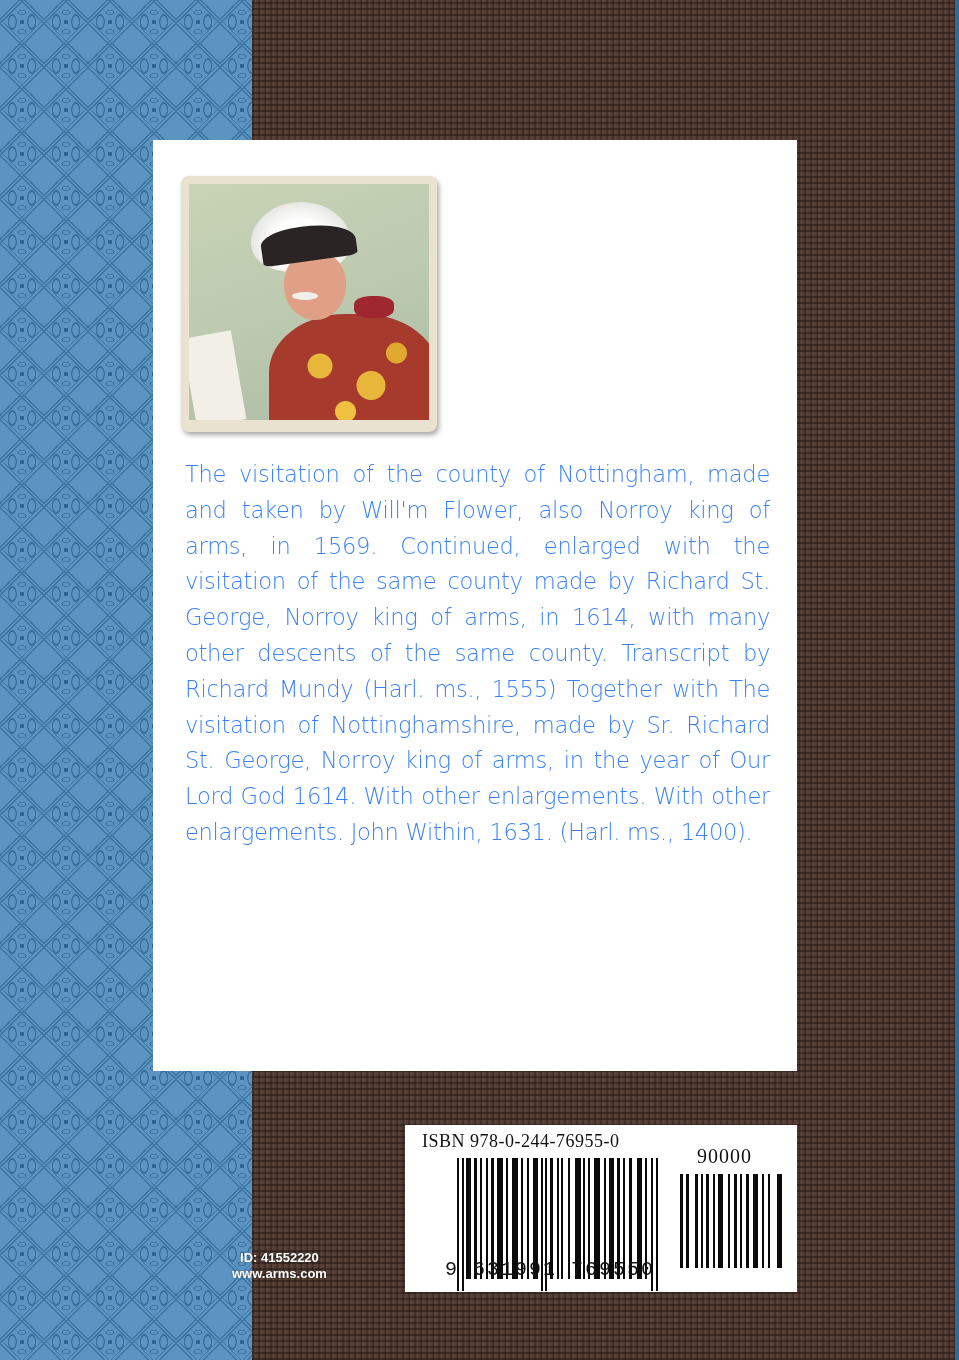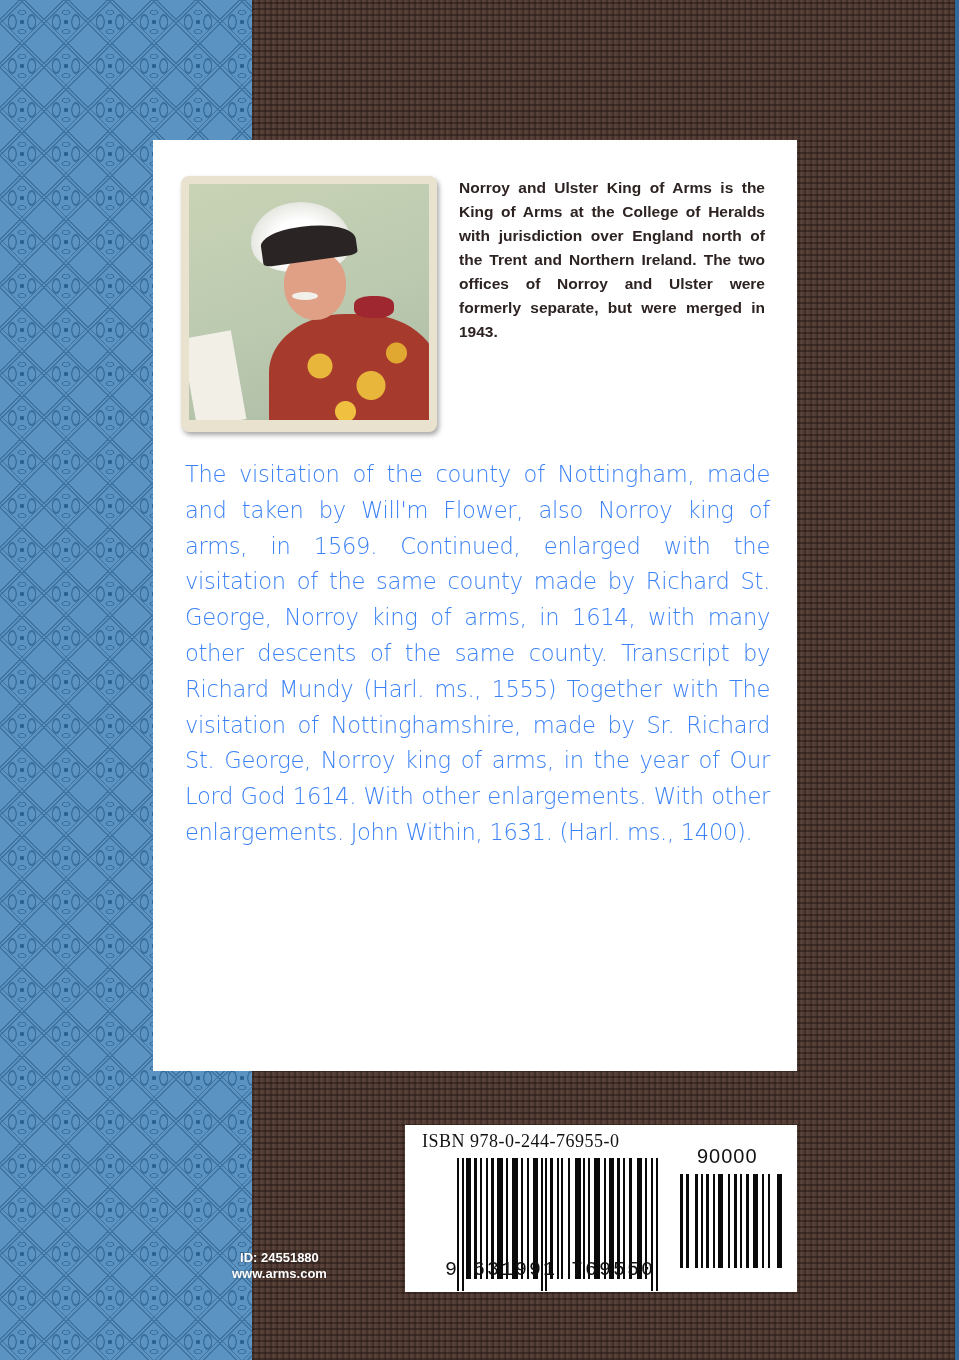--- a/index.html
+++ b/index.html
@@ -63,21 +63,21 @@
     font-family:"DejaVu Sans", sans-serif; font-size:22.6px; line-height:35.8px; letter-spacing:-0.3px;
     color:#3b82f6; text-align:justify; font-weight:300;
   }
   .barcode-box {
     position:absolute; left:405px; top:1125px; width:392px; height:167px; background:#ffffff;
   }
   .isbn-text {
     position:absolute; left:17px; top:6px; font-family:Liberation Serif, serif; font-size:18px; color:#111; letter-spacing:0.5px;
   }
   .addon-text {
-    position:absolute; left:292px; top:20px; font-family:Liberation Sans, sans-serif; font-size:20px; color:#111; letter-spacing:1px;text-align:center;
+    position:absolute; left:292px; top:20px; font-family:Liberation Serif, serif; font-size:20px; color:#111; letter-spacing:1px;text-align:center;
   }
   .digits-text {
     position:absolute; left:40px; top:133px; font-family:"Liberation Mono", monospace; font-size:20px; color:#111; letter-spacing:2px;
   }
   .bars-main { position:absolute; left:52px; top:33px; width:206px; height:121px; }
   .bars-addon { position:absolute; left:275px; top:49px; width:104px; height:94px; }
   .bars-main span, .bars-addon span { position:absolute; top:0; bottom:0; background:#0a0a0a; }
   .lulu {
     position:absolute; left:232px; top:1250px;
     font-family:"Liberation Sans", sans-serif; font-weight:bold; font-size:13px; line-height:16px; color:#ffffff;
@@ -96,21 +96,20 @@
     <div class="photo-inner">
       <div class="p-paper"></div>
       <div class="p-plume"></div>
       <div class="p-coat"></div>
       <div class="p-face"></div>
       <div class="p-mous"></div>
       <div class="p-hat"></div>
       <div class="p-ribbon"></div>
     </div>
   </div>
-  <div class="blurb">Norroy and Ulster King of Arms is the King of Arms at the College of Heralds with jurisdiction over England north of the Trent and Northern Ireland. The two offices of Norroy and Ulster were formerly separate, but were merged in 1943.</div>
   <div class="desc">The visitation of the county of Nottingham, made and taken by Will'm Flower, also Norroy king of arms, in 1569. Continued, enlarged with the visitation of the same county made by Richard St. George, Norroy king of arms, in 1614, with many other descents of the same county. Transcript by Richard Mundy (Harl. ms., 1555) Together with The visitation of Nottinghamshire, made by Sr. Richard St. George, Norroy king of arms, in the year of Our Lord God 1614. With other enlargements. With other enlargements. John Within, 1631. (Harl. ms., 1400).</div>
 </div>
 
 <div class="barcode-box">
   <div class="isbn-text">ISBN 978-0-244-76955-0</div>
   <div class="addon-text">90000</div>
   <div class="bars-main">
     <span style="left:0;width:2px;bottom:-12px"></span>
       <span style="left:5px;width:2px;bottom:-12px"></span>
     <span style="left:9px;width:5px"></span>
@@ -158,15 +157,15 @@
       <span style="left:66px;width:3px"></span>
       <span style="left:73px;width:5px"></span>
     <span style="left:82px;width:2px"></span>
       <span style="left:88px;width:2px"></span>
       <span style="left:97px;width:5px"></span>
   </div>
   <div class="digits-text">9 631991 769550</div>
 </div>
 
 <div class="lulu">
-  <div>ID: 24551880</div>
+  <div>ID: 41552220</div>
   <div>www.arms.com</div>
 </div>
 
 </body></html>

